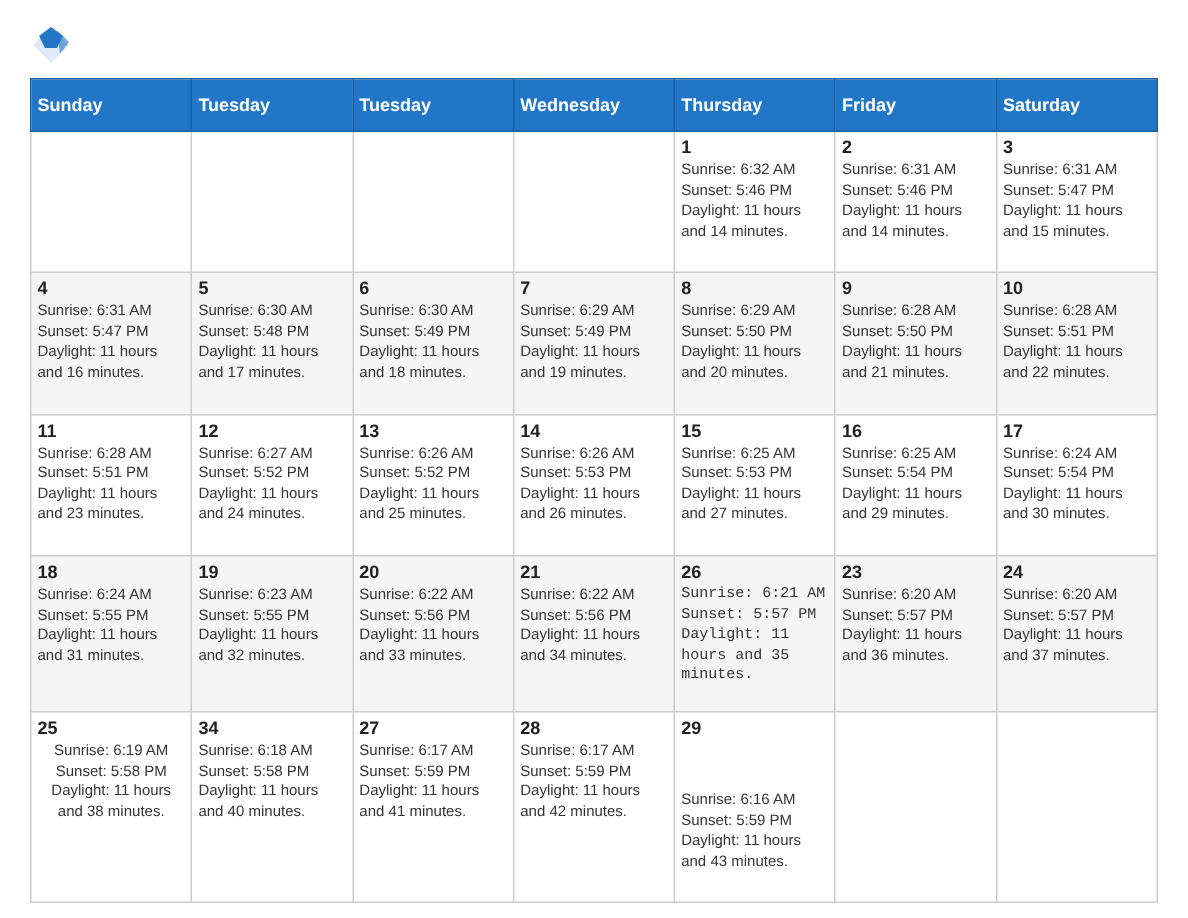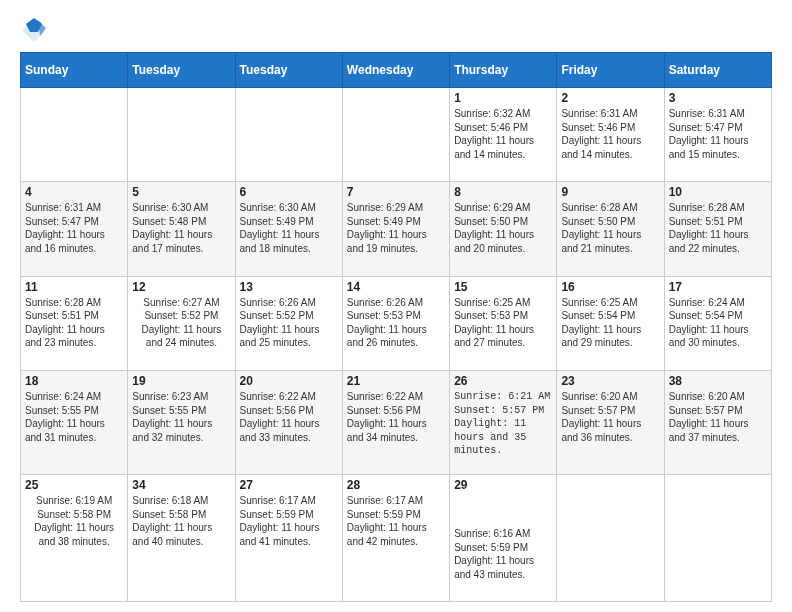--- a/index.html
+++ b/index.html
@@ -212,21 +212,21 @@
         </tr>
         <tr>
           <td>
             <span class="day-num">11</span>
             <div class="day-info" style="white-space: pre-line;">Sunrise: 6:28 AM
 Sunset: 5:51 PM
 Daylight: 11 hours and 23 minutes.</div>
           </td>
           <td>
             <span class="day-num">12</span>
-            <div class="day-info" style="white-space: pre-line; text-align: center;">Sunrise: 6:27 AM
+            <div class="day-info" style="white-space: pre-line;">Sunrise: 6:27 AM
 Sunset: 5:52 PM
 Daylight: 11 hours and 24 minutes.</div>
           </td>
           <td>
             <span class="day-num">13</span>
             <div class="day-info" style="white-space: pre-line;">Sunrise: 6:26 AM
 Sunset: 5:52 PM
 Daylight: 11 hours and 25 minutes.</div>
           </td>
           <td>
@@ -285,21 +285,21 @@
 Sunset: 5:57 PM
 Daylight: 11 hours and 35 minutes.</div>
           </td>
           <td>
             <span class="day-num">23</span>
             <div class="day-info" style="white-space: pre-line;">Sunrise: 6:20 AM
 Sunset: 5:57 PM
 Daylight: 11 hours and 36 minutes.</div>
           </td>
           <td>
-            <span class="day-num">38</span>
+            <span class="day-num">24</span>
             <div class="day-info" style="white-space: pre-line;">Sunrise: 6:20 AM
 Sunset: 5:57 PM
 Daylight: 11 hours and 37 minutes.</div>
           </td>
         </tr>
         <tr>
           <td>
             <span class="day-num">25</span>
             <div class="day-info" style="white-space: pre-line; text-align: center;">Sunrise: 6:19 AM
 Sunset: 5:58 PM

